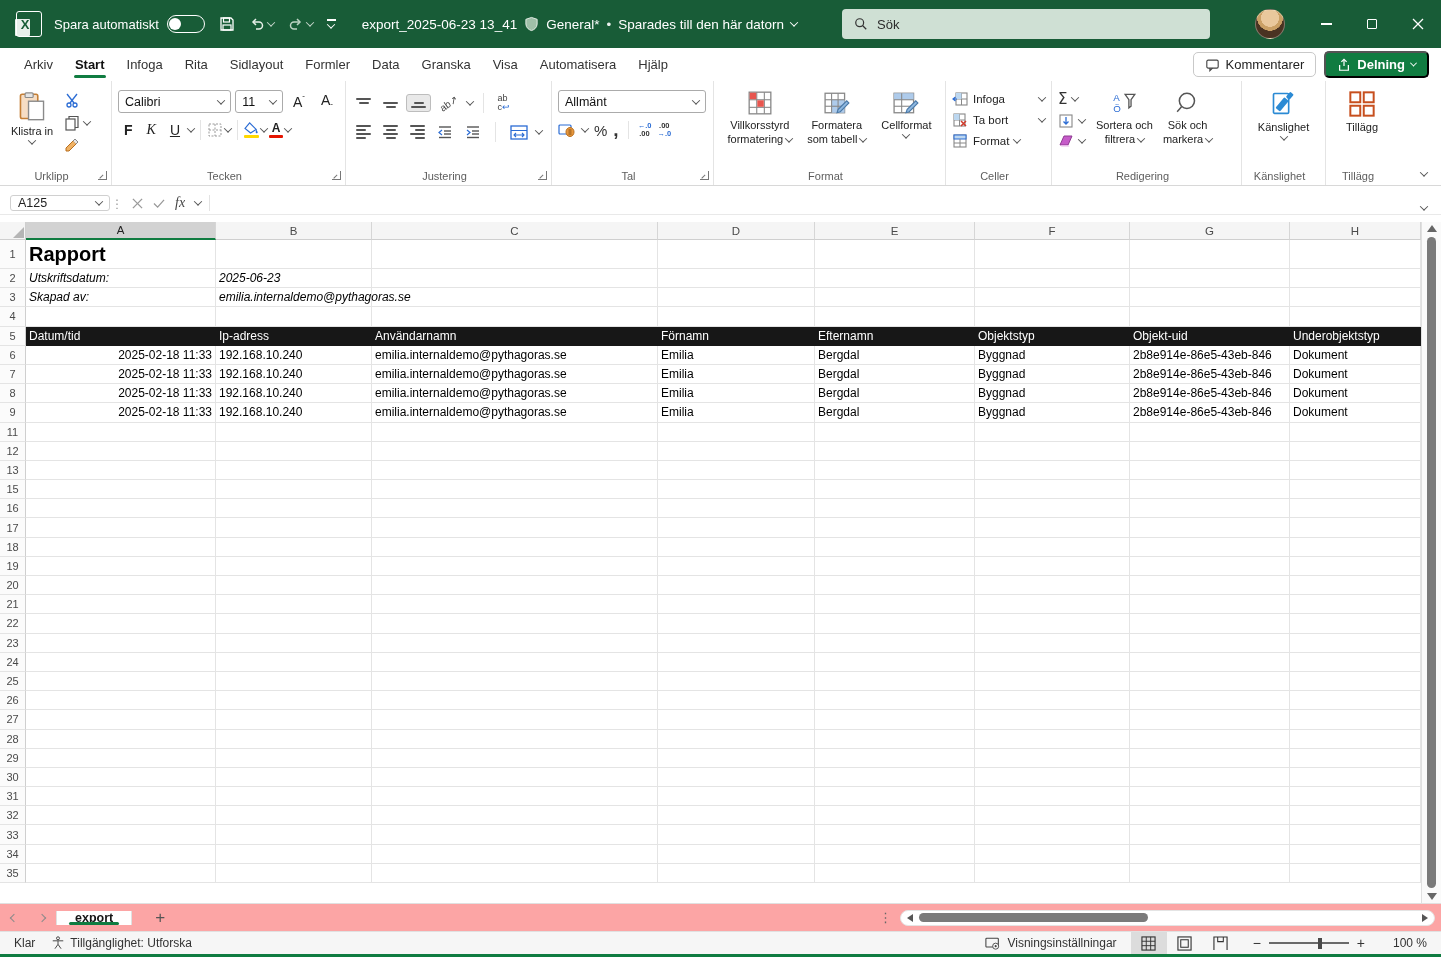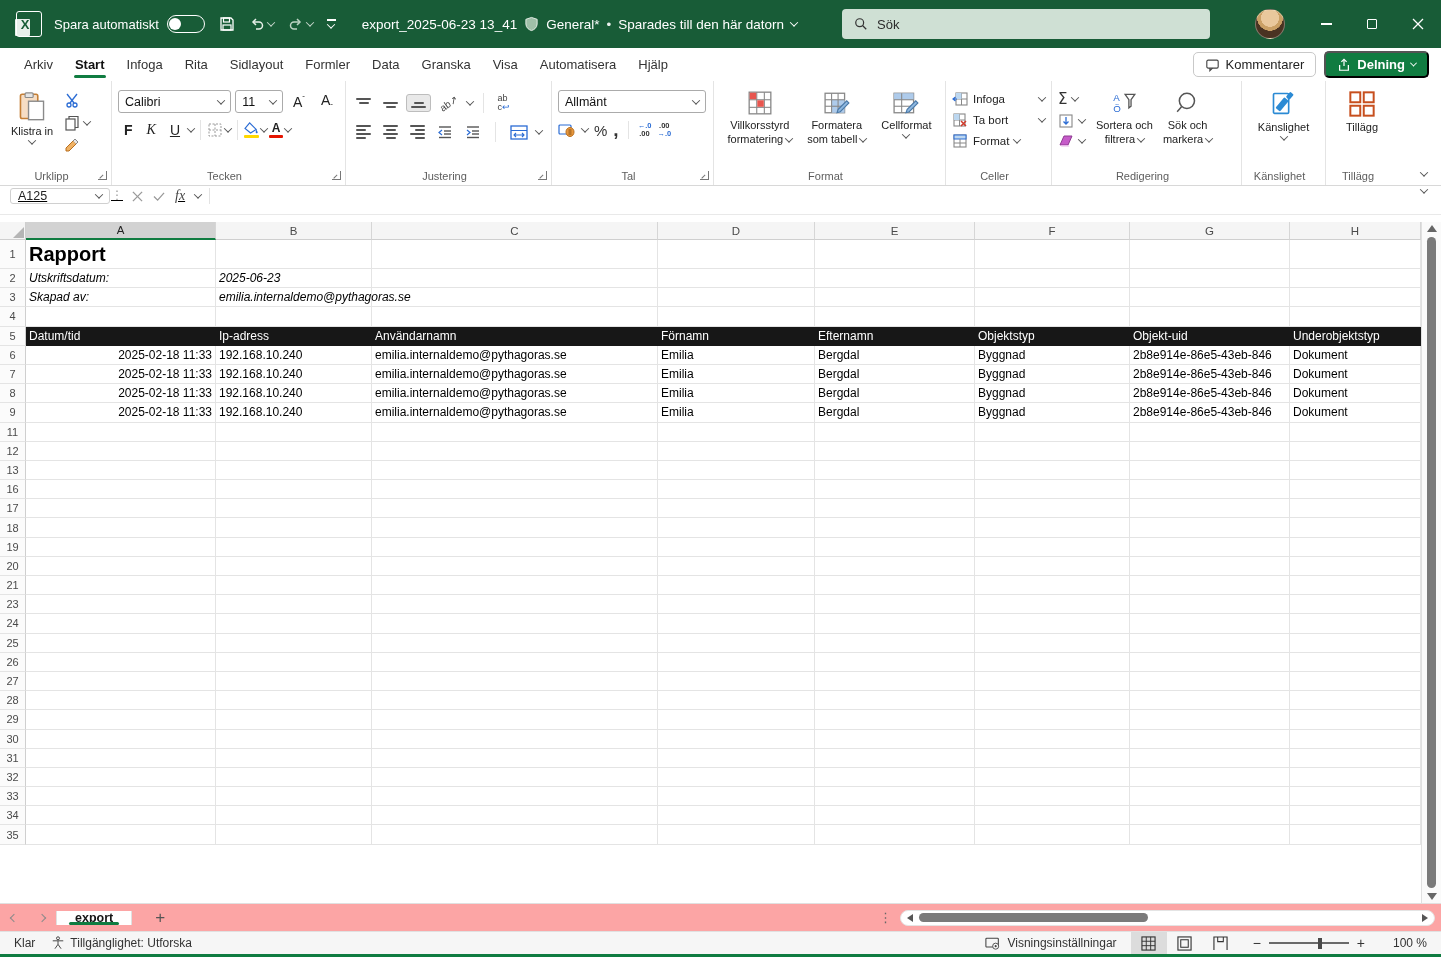--- a/index.html
+++ b/index.html
@@ -61,21 +61,21 @@
   .lines i { height:1.7px; background:#555; border-radius:1px; } 
   .stack3 { display:flex; flex-direction:column; gap:5px; }
   .minirow { display:flex; align-items:center; gap:5px; font-size:11.5px; color:#222; white-space:nowrap; }
   .sigma { font-size:15px; color:#333; font-family:"DejaVu Sans", sans-serif; }
   .gicon { width:16px; height:16px; flex:none; }
   .dec-txt { font-size:7.5px; line-height:1.1; color:#333; text-align:center; font-weight:600; }
   .dec-txt .b { color:#2b6cd4; }
   .collapse-chv { position:absolute; right:14px; bottom:8px; }
 
   
-  .fbar { height:28px; background:#fff; display:flex; align-items:flex-start; flex:none; padding:2px 0 3px;text-decoration:underline; }
+  .fbar { height:28px; background:#fff; display:flex; align-items:flex-end; flex:none; padding:2px 0 3px; }
   .namebox { width:100px; margin-left:10px; border:1px solid #d0d0d0; border-radius:3px; display:flex; align-items:center; justify-content:space-between; padding:0 7px; font-size:12.5px; color:#222; }
   .fb-dots { width:14px; display:flex; align-items:center; justify-content:center; color:#9a9a9a; font-size:12px; letter-spacing:0; }
   .fb-icons { display:flex; align-items:center; gap:10px; padding:0 8px; color:#8a8a8a; border-right:1px solid #e3e3e3; }
   .fx { font-family:"Liberation Serif", serif; font-style:italic; font-size:14px; color:#444; }
   .fb-input { flex:1; background:#fff; }
   .fb-exp { width:34px; display:flex; align-items:center; justify-content:center; }
 
   .gapstrip { height:8px; background:#fff; border-top:1px solid #e9e9e9; flex:none; }
 
   
@@ -876,20 +876,31 @@
           <div class="cell" style="width: 190px;"></div>
           <div class="cell" style="width: 156px;"></div>
           <div class="cell" style="width: 286px;"></div>
           <div class="cell" style="width: 157px;"></div>
           <div class="cell" style="width: 160px;"></div>
           <div class="cell" style="width: 155px;"></div>
           <div class="cell" style="width: 160px;"></div>
           <div class="cell" style="width: 131px;"></div>
         </div>
         <div class="srow" style="height: 19.2px;">
+          <div class="rowh">15</div>
+          <div class="cell" style="width: 190px;"></div>
+          <div class="cell" style="width: 156px;"></div>
+          <div class="cell" style="width: 286px;"></div>
+          <div class="cell" style="width: 157px;"></div>
+          <div class="cell" style="width: 160px;"></div>
+          <div class="cell" style="width: 155px;"></div>
+          <div class="cell" style="width: 160px;"></div>
+          <div class="cell" style="width: 131px;"></div>
+        </div>
+        <div class="srow" style="height: 19.2px;">
           <div class="rowh">16</div>
           <div class="cell" style="width: 190px;"></div>
           <div class="cell" style="width: 156px;"></div>
           <div class="cell" style="width: 286px;"></div>
           <div class="cell" style="width: 157px;"></div>
           <div class="cell" style="width: 160px;"></div>
           <div class="cell" style="width: 155px;"></div>
           <div class="cell" style="width: 160px;"></div>
           <div class="cell" style="width: 131px;"></div>
         </div>
@@ -932,20 +943,31 @@
           <div class="cell" style="width: 156px;"></div>
           <div class="cell" style="width: 286px;"></div>
           <div class="cell" style="width: 157px;"></div>
           <div class="cell" style="width: 160px;"></div>
           <div class="cell" style="width: 155px;"></div>
           <div class="cell" style="width: 160px;"></div>
           <div class="cell" style="width: 131px;"></div>
         </div>
         <div class="srow" style="height: 19.2px;">
           <div class="rowh">21</div>
+          <div class="cell" style="width: 190px;"></div>
+          <div class="cell" style="width: 156px;"></div>
+          <div class="cell" style="width: 286px;"></div>
+          <div class="cell" style="width: 157px;"></div>
+          <div class="cell" style="width: 160px;"></div>
+          <div class="cell" style="width: 155px;"></div>
+          <div class="cell" style="width: 160px;"></div>
+          <div class="cell" style="width: 131px;"></div>
+        </div>
+        <div class="srow" style="height: 19.2px;">
+          <div class="rowh">22</div>
           <div class="cell" style="width: 190px;"></div>
           <div class="cell" style="width: 156px;"></div>
           <div class="cell" style="width: 286px;"></div>
           <div class="cell" style="width: 157px;"></div>
           <div class="cell" style="width: 160px;"></div>
           <div class="cell" style="width: 155px;"></div>
           <div class="cell" style="width: 160px;"></div>
           <div class="cell" style="width: 131px;"></div>
         </div>
         <div class="srow" style="height: 19.2px;">

